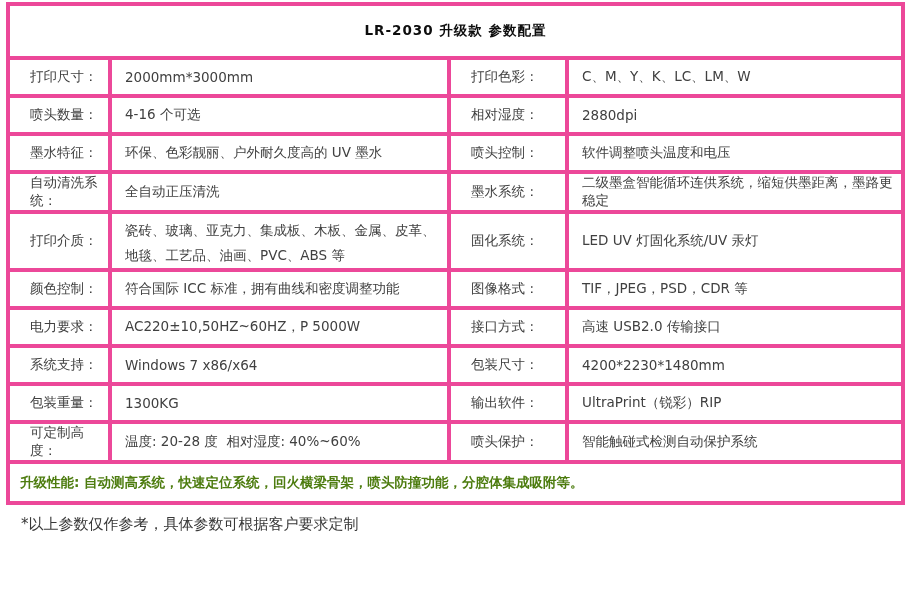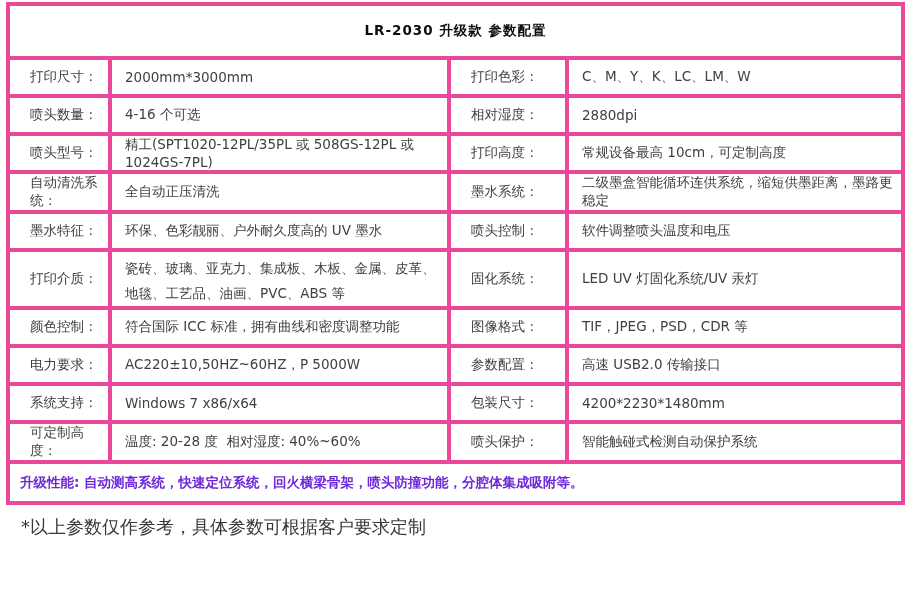--- a/index.html
+++ b/index.html
@@ -33,27 +33,27 @@
     letter-spacing: 1px;
   }
   tr.row-normal { height: 38px; }
   tr.row-tall   { height: 57px; }
   td.label { padding: 0 4px 0 20px; }
   td.value { padding: 0 6px 0 13px; margin-left: 19px; }
   td.value.multiline { line-height: 25px; padding-top: 4px; }
   .upgrade-cell {
     height: 41px;
     font-weight: bold;
-    color: #6d28d9;
+    color: #4d7c0f;
     padding: 0 23px 0 10px;
     font-size: 13.5px;
   }
   .footnote {
     margin: 10px 0 0 21px;
-    font-size: 18px;
+    font-size: 15px;
     color: #383838;
   }
 </style>
 </head>
 <body>
 
 <table class="spec-table">
   <colgroup>
     <col style="width:102px">
     <col style="width:339px">
@@ -73,70 +73,70 @@
     <td class="value">C、M、Y、K、LC、LM、W</td>
   </tr>
 
   <tr class="row-normal">
     <td class="label">喷头数量：</td>
     <td class="value">4-16 个可选</td>
     <td class="label">相对湿度：</td>
     <td class="value">2880dpi</td>
   </tr>
 
+
+
   <tr class="row-normal">
-    <td class="label">喷头型号：</td>
-    <td class="value">精工(SPT1020-12PL/35PL 或 508GS-12PL 或 1024GS-7PL)</td>
-    <td class="label">打印高度：</td>
-    <td class="value">常规设备最高 10cm，可定制高度</td>
+    <td class="label">墨水特征：</td>
+    <td class="value">环保、色彩靓丽、户外耐久度高的 UV 墨水</td>
+    <td class="label">喷头控制：</td>
+    <td class="value">软件调整喷头温度和电压</td>
   </tr>
-
 
   <tr class="row-normal">
     <td class="label">自动清洗系统：</td>
     <td class="value">全自动正压清洗</td>
     <td class="label">墨水系统：</td>
     <td class="value">二级墨盒智能循环连供系统，缩短供墨距离，墨路更稳定</td>
-  </tr>
-
-  <tr class="row-normal">
-    <td class="label">墨水特征：</td>
-    <td class="value">环保、色彩靓丽、户外耐久度高的 UV 墨水</td>
-    <td class="label">喷头控制：</td>
-    <td class="value">软件调整喷头温度和电压</td>
   </tr>
 
   <tr class="row-tall">
     <td class="label">打印介质：</td>
     <td class="value multiline">瓷砖、玻璃、亚克力、集成板、木板、金属、皮革、地毯、工艺品、油画、PVC、ABS 等</td>
     <td class="label">固化系统：</td>
     <td class="value">LED UV 灯固化系统/UV 汞灯</td>
   </tr>
 
   <tr class="row-normal">
     <td class="label">颜色控制：</td>
     <td class="value">符合国际 ICC 标准，拥有曲线和密度调整功能</td>
     <td class="label">图像格式：</td>
     <td class="value">TIF，JPEG，PSD，CDR 等</td>
   </tr>
 
   <tr class="row-normal">
     <td class="label">电力要求：</td>
     <td class="value">AC220±10,50HZ~60HZ，P 5000W</td>
-    <td class="label">参数配置：</td>
+    <td class="label">接口方式：</td>
     <td class="value">高速 USB2.0 传输接口</td>
   </tr>
 
   <tr class="row-normal">
     <td class="label">系统支持：</td>
     <td class="value">Windows 7 x86/x64</td>
     <td class="label">包装尺寸：</td>
     <td class="value">4200*2230*1480mm</td>
   </tr>
 
+  <tr class="row-normal">
+    <td class="label">包装重量：</td>
+    <td class="value">1300KG</td>
+    <td class="label">输出软件：</td>
+    <td class="value">UltraPrint（锐彩）RIP</td>
+  </tr>
 
   <tr class="row-normal">
     <td class="label">可定制高度：</td>
     <td class="value">温度: 20-28 度  相对湿度: 40%~60%</td>
     <td class="label">喷头保护：</td>
     <td class="value">智能触碰式检测自动保护系统</td>
   </tr>
 
   <tr>
     <td colspan="4" class="upgrade-cell">升级性能: 自动测高系统，快速定位系统，回火横梁骨架，喷头防撞功能，分腔体集成吸附等。</td>

